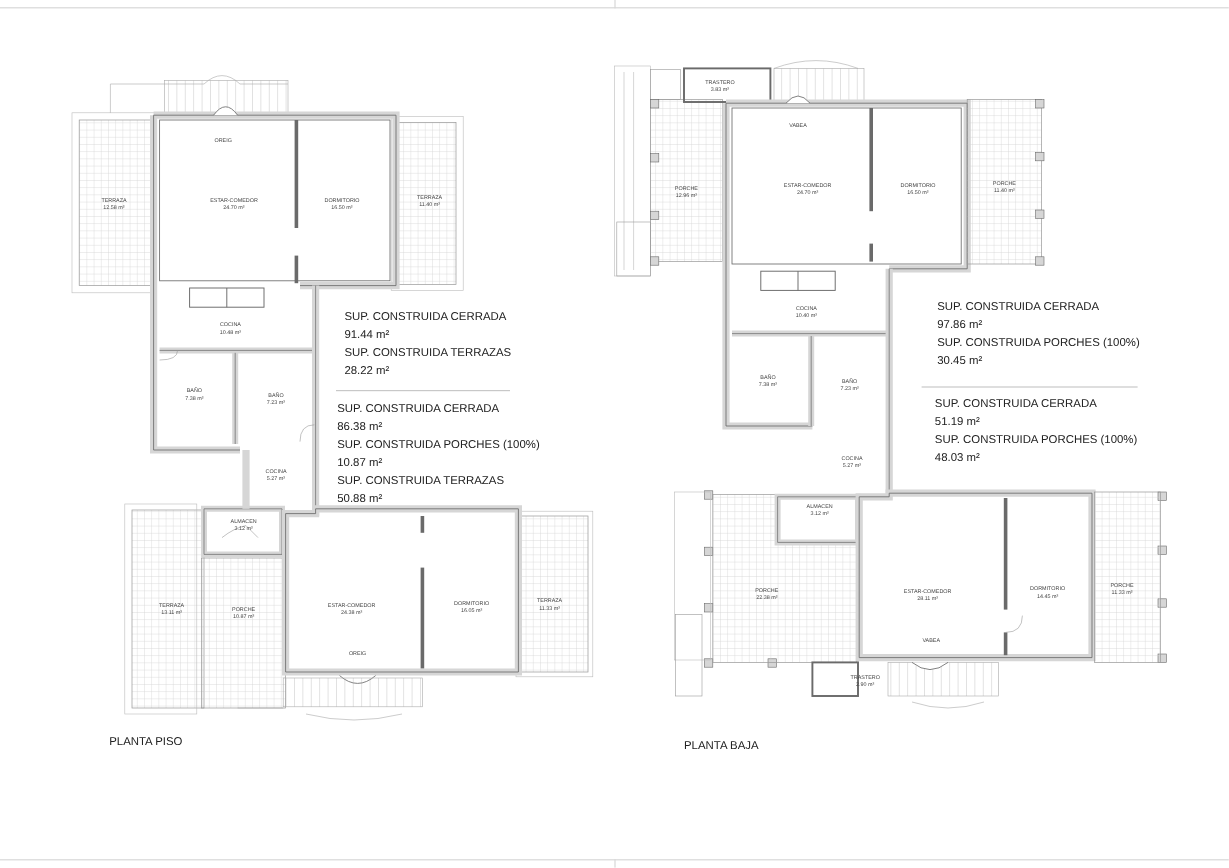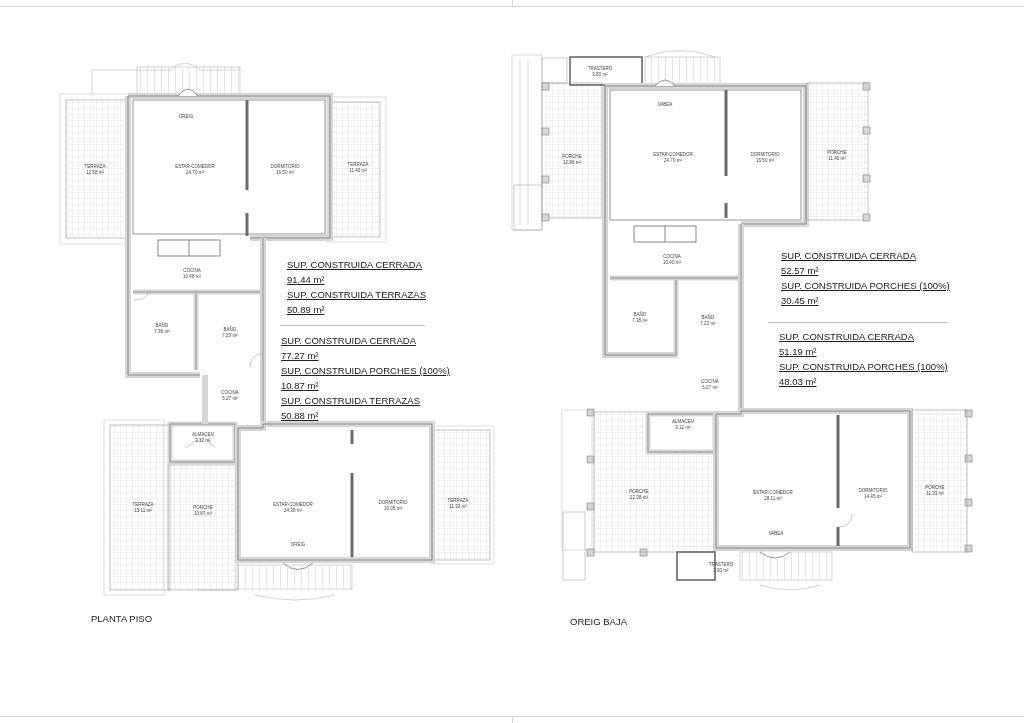--- a/index.html
+++ b/index.html
@@ -1,21 +1,21 @@
 <!DOCTYPE html>
 <html><head>
 <meta charset="utf-8">
 <style>
   html,body{margin:0;padding:0;background:#fff;}
   body{width:1024px;height:723px;position:relative;overflow:hidden;font-family:"Liberation Sans",sans-serif;color:#222;}
   .frame-line{position:absolute;background:#d8d8d8;}
   svg{position:absolute;left:0;top:0;}
   .lbl{position:absolute;font-size:4.5px;line-height:5.5px;text-align:center;color:#444;white-space:nowrap;transform:translateX(-50%);}
   .sum{position:absolute;font-size:9.5px;line-height:15px;color:#222;white-space:nowrap;}
-  .sum .v{display:block;text-decoration:underline;}
+  .sum .v{display:block;}
   .plan-title{position:absolute;font-size:9.5px;color:#222;}
   .divider{position:absolute;height:1px;background:#c8c8c8;}
 </style>
 </head>
 <body>
 
 <div class="frame-line" style="left:0;top:6px;width:1024px;height:1px;"></div>
 <div class="frame-line" style="left:0;top:716px;width:1024px;height:1px;"></div>
 <div class="frame-line" style="left:512px;top:0;width:1px;height:7px;"></div>
 <div class="frame-line" style="left:512px;top:716px;width:1px;height:7px;"></div>
@@ -176,40 +176,40 @@
 <div class="lbl" style="left:773px;top:490px;"><span>ESTAR-COMEDOR</span><br><span>28.11 m²</span></div>
 <div class="lbl" style="left:873px;top:488px;"><span>DORMITORIO</span><br><span>14.45 m²</span></div>
 <div class="lbl" style="left:935px;top:485px;"><span>PORCHE</span><br><span>11.33 m²</span></div>
 <div class="lbl" style="left:721px;top:562px;"><span>TRASTERO</span><br><span>2.90 m²</span></div>
 <div class="lbl" style="left:776px;top:531px;"><span>VABEA</span></div>
 
 <div class="sum" style="left:287px;top:257px;">
   <span class="v">SUP. CONSTRUIDA CERRADA</span>
   <span class="v">91.44 m²</span>
   <span class="v">SUP. CONSTRUIDA TERRAZAS</span>
-  <span class="v">50.89 m²</span>
+  <span class="v">28.22 m²</span>
 </div>
 <div class="divider" style="left:280px;top:325px;width:145px;"></div>
 <div class="sum" style="left:281px;top:333px;">
   <span class="v">SUP. CONSTRUIDA CERRADA</span>
-  <span class="v">77.27 m²</span>
+  <span class="v">86.38 m²</span>
   <span class="v">SUP. CONSTRUIDA PORCHES (100%)</span>
   <span class="v">10.87 m²</span>
   <span class="v">SUP. CONSTRUIDA TERRAZAS</span>
   <span class="v">50.88 m²</span>
 </div>
 
 <div class="sum" style="left:781px;top:248px;">
   <span class="v">SUP. CONSTRUIDA CERRADA</span>
-  <span class="v">52.57 m²</span>
+  <span class="v">97.86 m²</span>
   <span class="v">SUP. CONSTRUIDA PORCHES (100%)</span>
   <span class="v">30.45 m²</span>
 </div>
 <div class="divider" style="left:768px;top:322px;width:180px;"></div>
 <div class="sum" style="left:779px;top:329px;">
   <span class="v">SUP. CONSTRUIDA CERRADA</span>
   <span class="v">51.19 m²</span>
   <span class="v">SUP. CONSTRUIDA PORCHES (100%)</span>
   <span class="v">48.03 m²</span>
 </div>
 
 <div class="plan-title" style="left:91px;top:613px;">PLANTA PISO</div>
-<div class="plan-title" style="left:570px;top:616px;">OREIG BAJA</div>
+<div class="plan-title" style="left:570px;top:616px;">PLANTA BAJA</div>
 
 </body></html>

